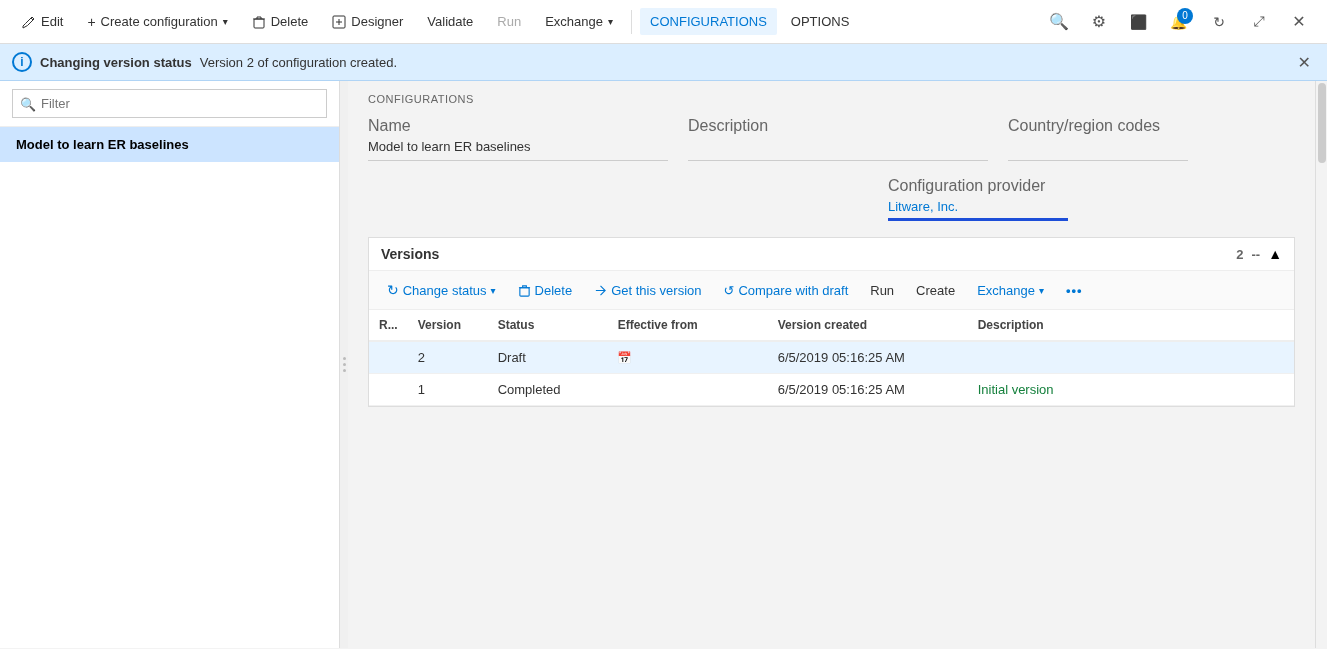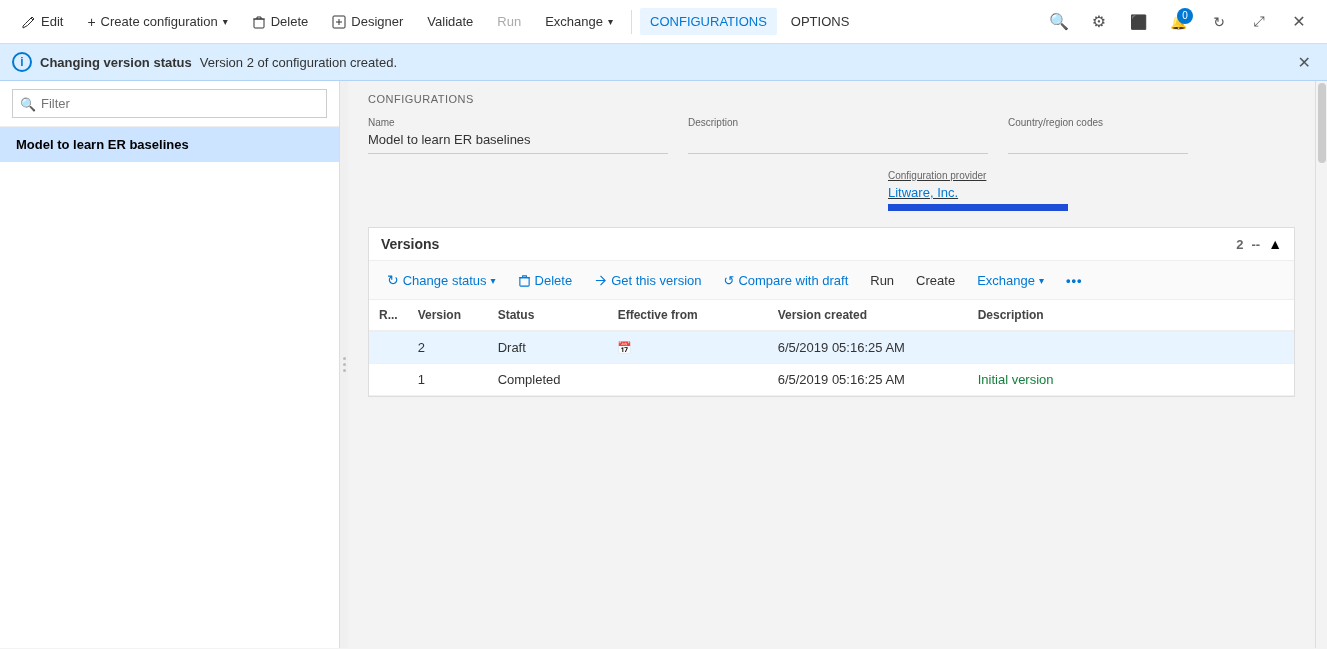--- a/index.html
+++ b/index.html
@@ -175,32 +175,32 @@
       gap: 20px;
       margin-bottom: 16px;
     }
     .field-group {
       display: flex;
       flex-direction: column;
       min-width: 180px;
     }
     .field-group.wide { min-width: 300px; }
     .field-label {
-      font-size: 10px;
+      font-size: 16px;
       color: #666;
       margin-bottom: 4px;
     }
     .field-value {
       font-size: 13px;
       color: #333;
       border-bottom: 1px solid #ccc;
       padding-bottom: 4px;
       min-height: 22px;
     }
-    .field-value.link { color: #0078d4; cursor: pointer; border-bottom: 7px solid #1d4ed8; }
+    .field-value.link { color: #0078d4; cursor: pointer; border-bottom: 3px solid #1d4ed8; }
 
     
     .versions-panel {
       background: #fff;
       border: 1px solid #ddd;
       margin-top: 8px;
     }
     .versions-header {
       display: flex;
       align-items: center;
@@ -411,21 +411,21 @@
         <div class="field-label">Description</div>
         <div class="field-value"></div>
       </div>
       <div class="field-group">
         <div class="field-label">Country/region codes</div>
         <div class="field-value"></div>
       </div>
     </div>
 
     <div class="fields-row">
-      <div class="field-group" style="margin-left: 520px; text-decoration: underline;">
+      <div class="field-group" style="margin-left: 520px;">
         <div class="field-label">Configuration provider</div>
         <div class="field-value link">Litware, Inc.</div>
       </div>
     </div>
 
     <div class="versions-panel">
       <div class="versions-header">
         <span>Versions</span>
         <div class="versions-header-right">
           <span>2</span>

